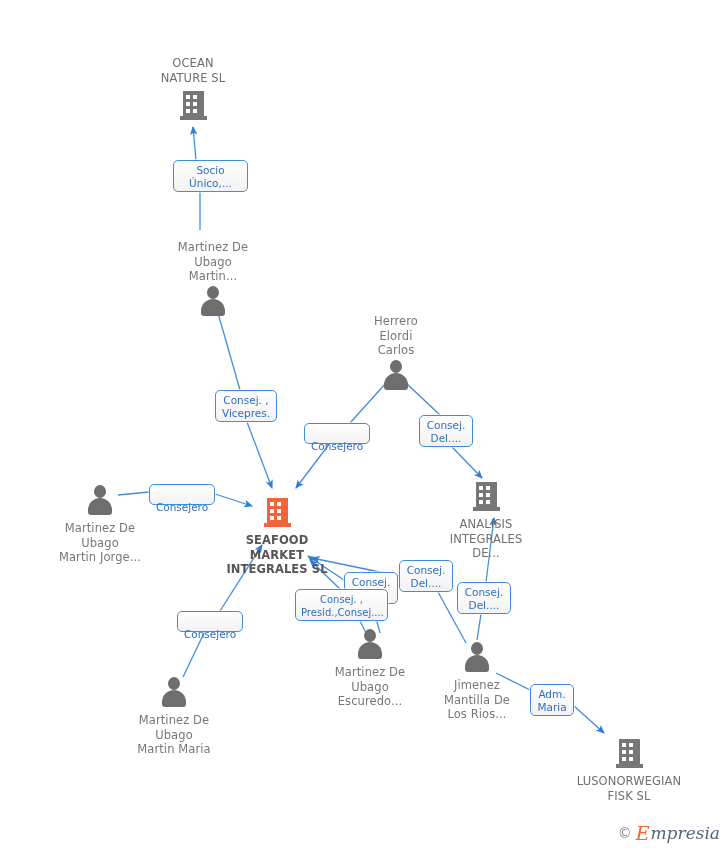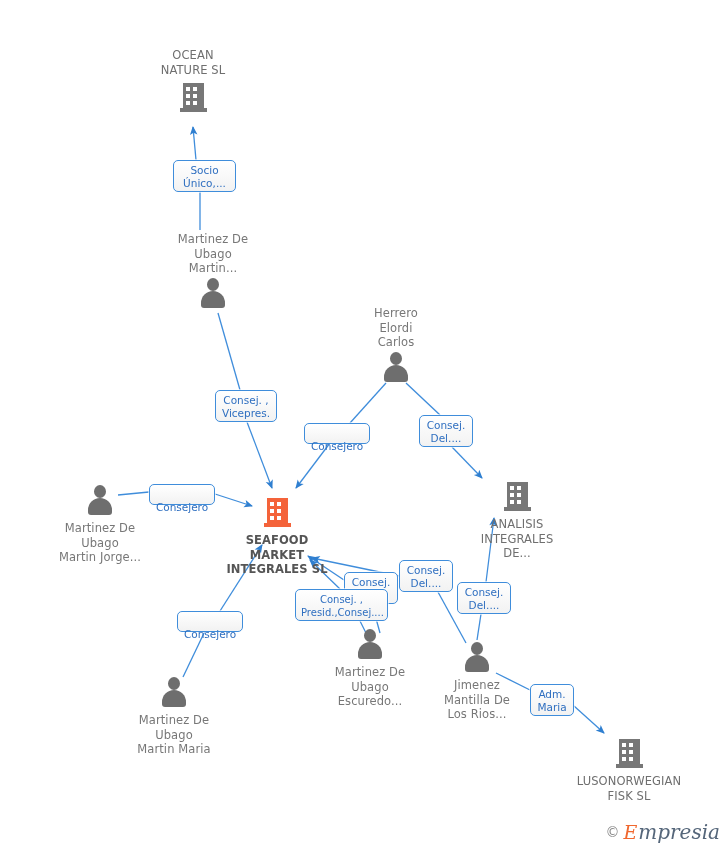--- a/index.html
+++ b/index.html
@@ -12,21 +12,21 @@
 
   
   .node{position:absolute;width:140px;margin-left:-70px;text-align:center;}
   .node .glyph{display:block;margin:0 auto;}
   .node .caption{
     display:block;margin-top:2px;line-height:14.5px;
     font-size:11.5px;color:#777777;letter-spacing:.1px;white-space:pre-line;
   }
   .node.company .caption{color:#6f6f6f;}
   .node.focus .caption{color:#555555;font-weight:bold;font-size:11.5px;}
-  .node .caption.above{margin-top:0;margin-bottom:2px;}
+  .node .caption.above{margin-top:8px;margin-bottom:2px;}
 
   
   .bld{width:27px;height:33px;position:relative;display:inline-block;}
   .bld i{position:absolute;display:block;background:#777777;}
   .bld.orange i{background:#f4633a;}
 
   
   .person{width:26px;height:30px;display:inline-block;position:relative;}
   .person .hd{position:absolute;left:7px;top:0;width:12px;height:13px;border-radius:50%;background:#6e6e6e;}
   .person .bd{position:absolute;left:1px;top:13px;width:24px;height:17px;background:#6e6e6e;
@@ -42,21 +42,21 @@
     white-space:pre-line;
     box-shadow:0 0 0 1px rgba(255,255,255,.6);
   }
   .rel.one{padding-top:16px;}
   .rel.hidden-behind{z-index:1;color:#2f6fc0;}
 
   
   .wm{position:absolute;right:8px;bottom:6px;display:flex;align-items:center;gap:4px;}
   .wm .c{color:#8a8a8a;font-size:14px;}
   .wm .e{color:#f0682f;font-size:19px;font-family:"DejaVu Serif","Liberation Serif",serif;font-style:italic;}
-  .wm .rest{color:#55667a;font-size:20px;font-family:"DejaVu Serif","Liberation Serif",serif;font-style:italic;margin-left:-3px;text-align:center;}
+  .wm .rest{color:#55667a;font-size:17px;font-family:"DejaVu Serif","Liberation Serif",serif;font-style:italic;margin-left:-3px;text-align:center;}
 </style>
 </head>
 <body>
 
 <div id="stage">
 
   <svg class="edges" viewBox="0 0 728 850">
     <defs>
       <marker id="ah" markerWidth="9" markerHeight="9" refX="6.4" refY="3.1" orient="auto" markerUnits="strokeWidth">
         <path d="M0.4,0.2 L7.2,3.1 L0.4,6.0 L2.0,3.1 Z" fill="#2f7fd0"></path>
@@ -154,21 +154,21 @@
         <i style="background:#fff;left:13px;top:15px;width:4px;height:4px;"></i>
         <i style="background:#fff;left:6px;top:22px;width:4px;height:4px;"></i>
         <i style="background:#fff;left:13px;top:22px;width:4px;height:4px;"></i>
       </span>
     </span>
     <span class="caption">SEAFOOD
 MARKET
 INTEGRALES SL</span>
   </div>
 
-  <div class="node company" style="left:517px;top:478px;">
+  <div class="node company" style="left:486px;top:478px;">
     <span class="glyph">
       <span class="bld">
         <i style="left:3px;top:4px;width:21px;height:25px;"></i>
         <i style="left:0;top:29px;width:27px;height:4px;"></i>
         <i style="background:#fff;left:6px;top:8px;width:4px;height:4px;"></i>
         <i style="background:#fff;left:13px;top:8px;width:4px;height:4px;"></i>
         <i style="background:#fff;left:6px;top:15px;width:4px;height:4px;"></i>
         <i style="background:#fff;left:13px;top:15px;width:4px;height:4px;"></i>
         <i style="background:#fff;left:6px;top:22px;width:4px;height:4px;"></i>
         <i style="background:#fff;left:13px;top:22px;width:4px;height:4px;"></i>
@@ -216,21 +216,21 @@
         <i style="background:#fff;left:6px;top:15px;width:4px;height:4px;"></i>
         <i style="background:#fff;left:13px;top:15px;width:4px;height:4px;"></i>
         <i style="background:#fff;left:6px;top:22px;width:4px;height:4px;"></i>
         <i style="background:#fff;left:13px;top:22px;width:4px;height:4px;"></i>
       </span>
     </span>
     <span class="caption">LUSONORWEGIAN
 FISK  SL</span>
   </div>
 
-  <div class="rel" style="left:173px;top:160px;width:63px;height:32px;z-index:5;">Socio
+  <div class="rel" style="left:173px;top:160px;width:75px;height:32px;z-index:5;">Socio
 Único,...</div>
   <div class="rel" style="left:215px;top:390px;width:62px;height:32px;z-index:5;">Consej. ,
 Vicepres.</div>
   <div class="rel one" style="left:304px;top:423px;width:66px;height:20px;z-index:5;">Consejero</div>
   <div class="rel" style="left:419px;top:415px;width:54px;height:32px;z-index:5;">Consej.
 Del....</div>
   <div class="rel one" style="left:149px;top:484px;width:66px;height:20px;z-index:5;">Consejero</div>
   <div class="rel one" style="left:177px;top:611px;width:66px;height:20px;z-index:5;">Consejero</div>
   <div class="rel hidden-behind" style="left:344px;top:572px;width:54px;height:32px;z-index:2;">Consej.
 ct...</div>

